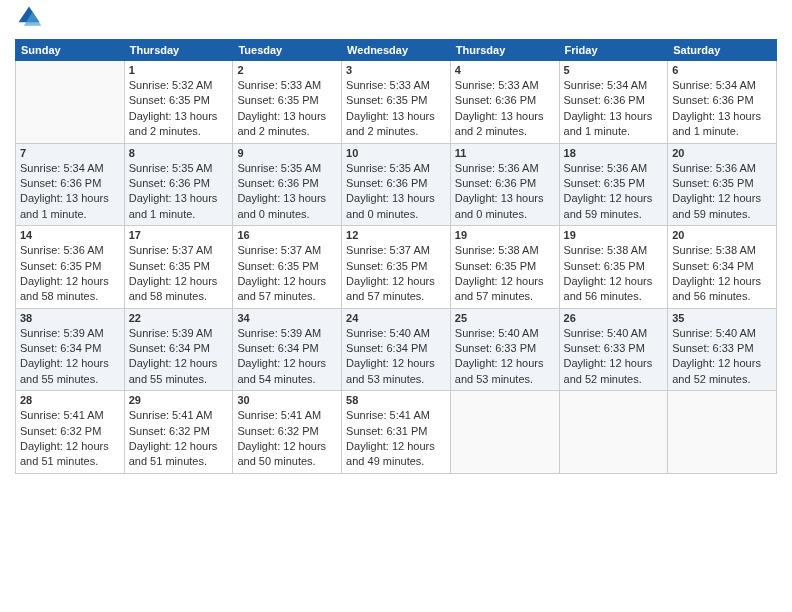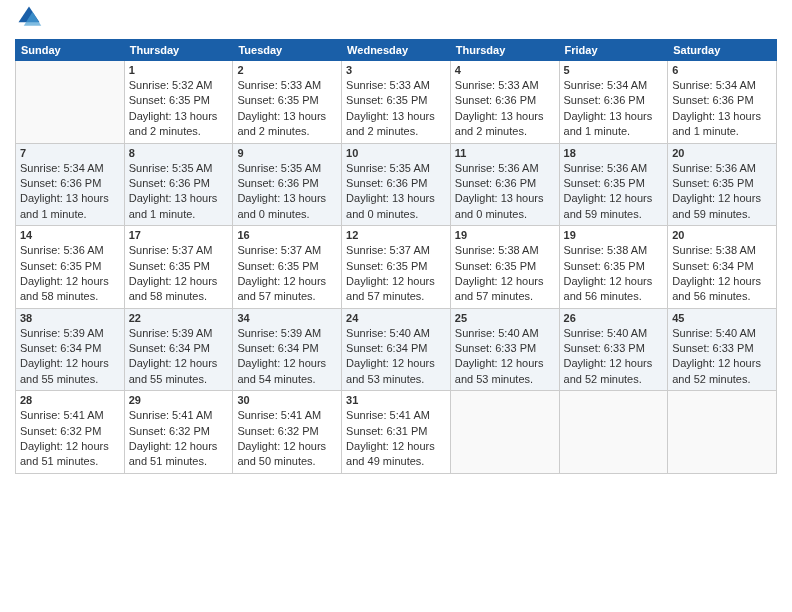--- a/index.html
+++ b/index.html
@@ -316,21 +316,21 @@
 and 53 minutes.</div>
           </td>
           <td>
             <div class="day-number">26</div>
             <div class="day-info" style="white-space: pre-line;">Sunrise: 5:40 AM
 Sunset: 6:33 PM
 Daylight: 12 hours
 and 52 minutes.</div>
           </td>
           <td>
-            <div class="day-number">45</div>
+            <div class="day-number">35</div>
             <div class="day-info" style="white-space: pre-line;">Sunrise: 5:40 AM
 Sunset: 6:33 PM
 Daylight: 12 hours
 and 52 minutes.</div>
           </td>
         </tr>
         <tr>
           <td>
             <div class="day-number">28</div>
             <div class="day-info" style="white-space: pre-line;">Sunrise: 5:41 AM
@@ -346,21 +346,21 @@
 and 51 minutes.</div>
           </td>
           <td>
             <div class="day-number">30</div>
             <div class="day-info" style="white-space: pre-line;">Sunrise: 5:41 AM
 Sunset: 6:32 PM
 Daylight: 12 hours
 and 50 minutes.</div>
           </td>
           <td>
-            <div class="day-number">31</div>
+            <div class="day-number">58</div>
             <div class="day-info" style="white-space: pre-line;">Sunrise: 5:41 AM
 Sunset: 6:31 PM
 Daylight: 12 hours
 and 49 minutes.</div>
           </td>
           <td class="empty-cell"></td>
           <td class="empty-cell"></td>
           <td class="empty-cell"></td>
         </tr>
       </tbody>

